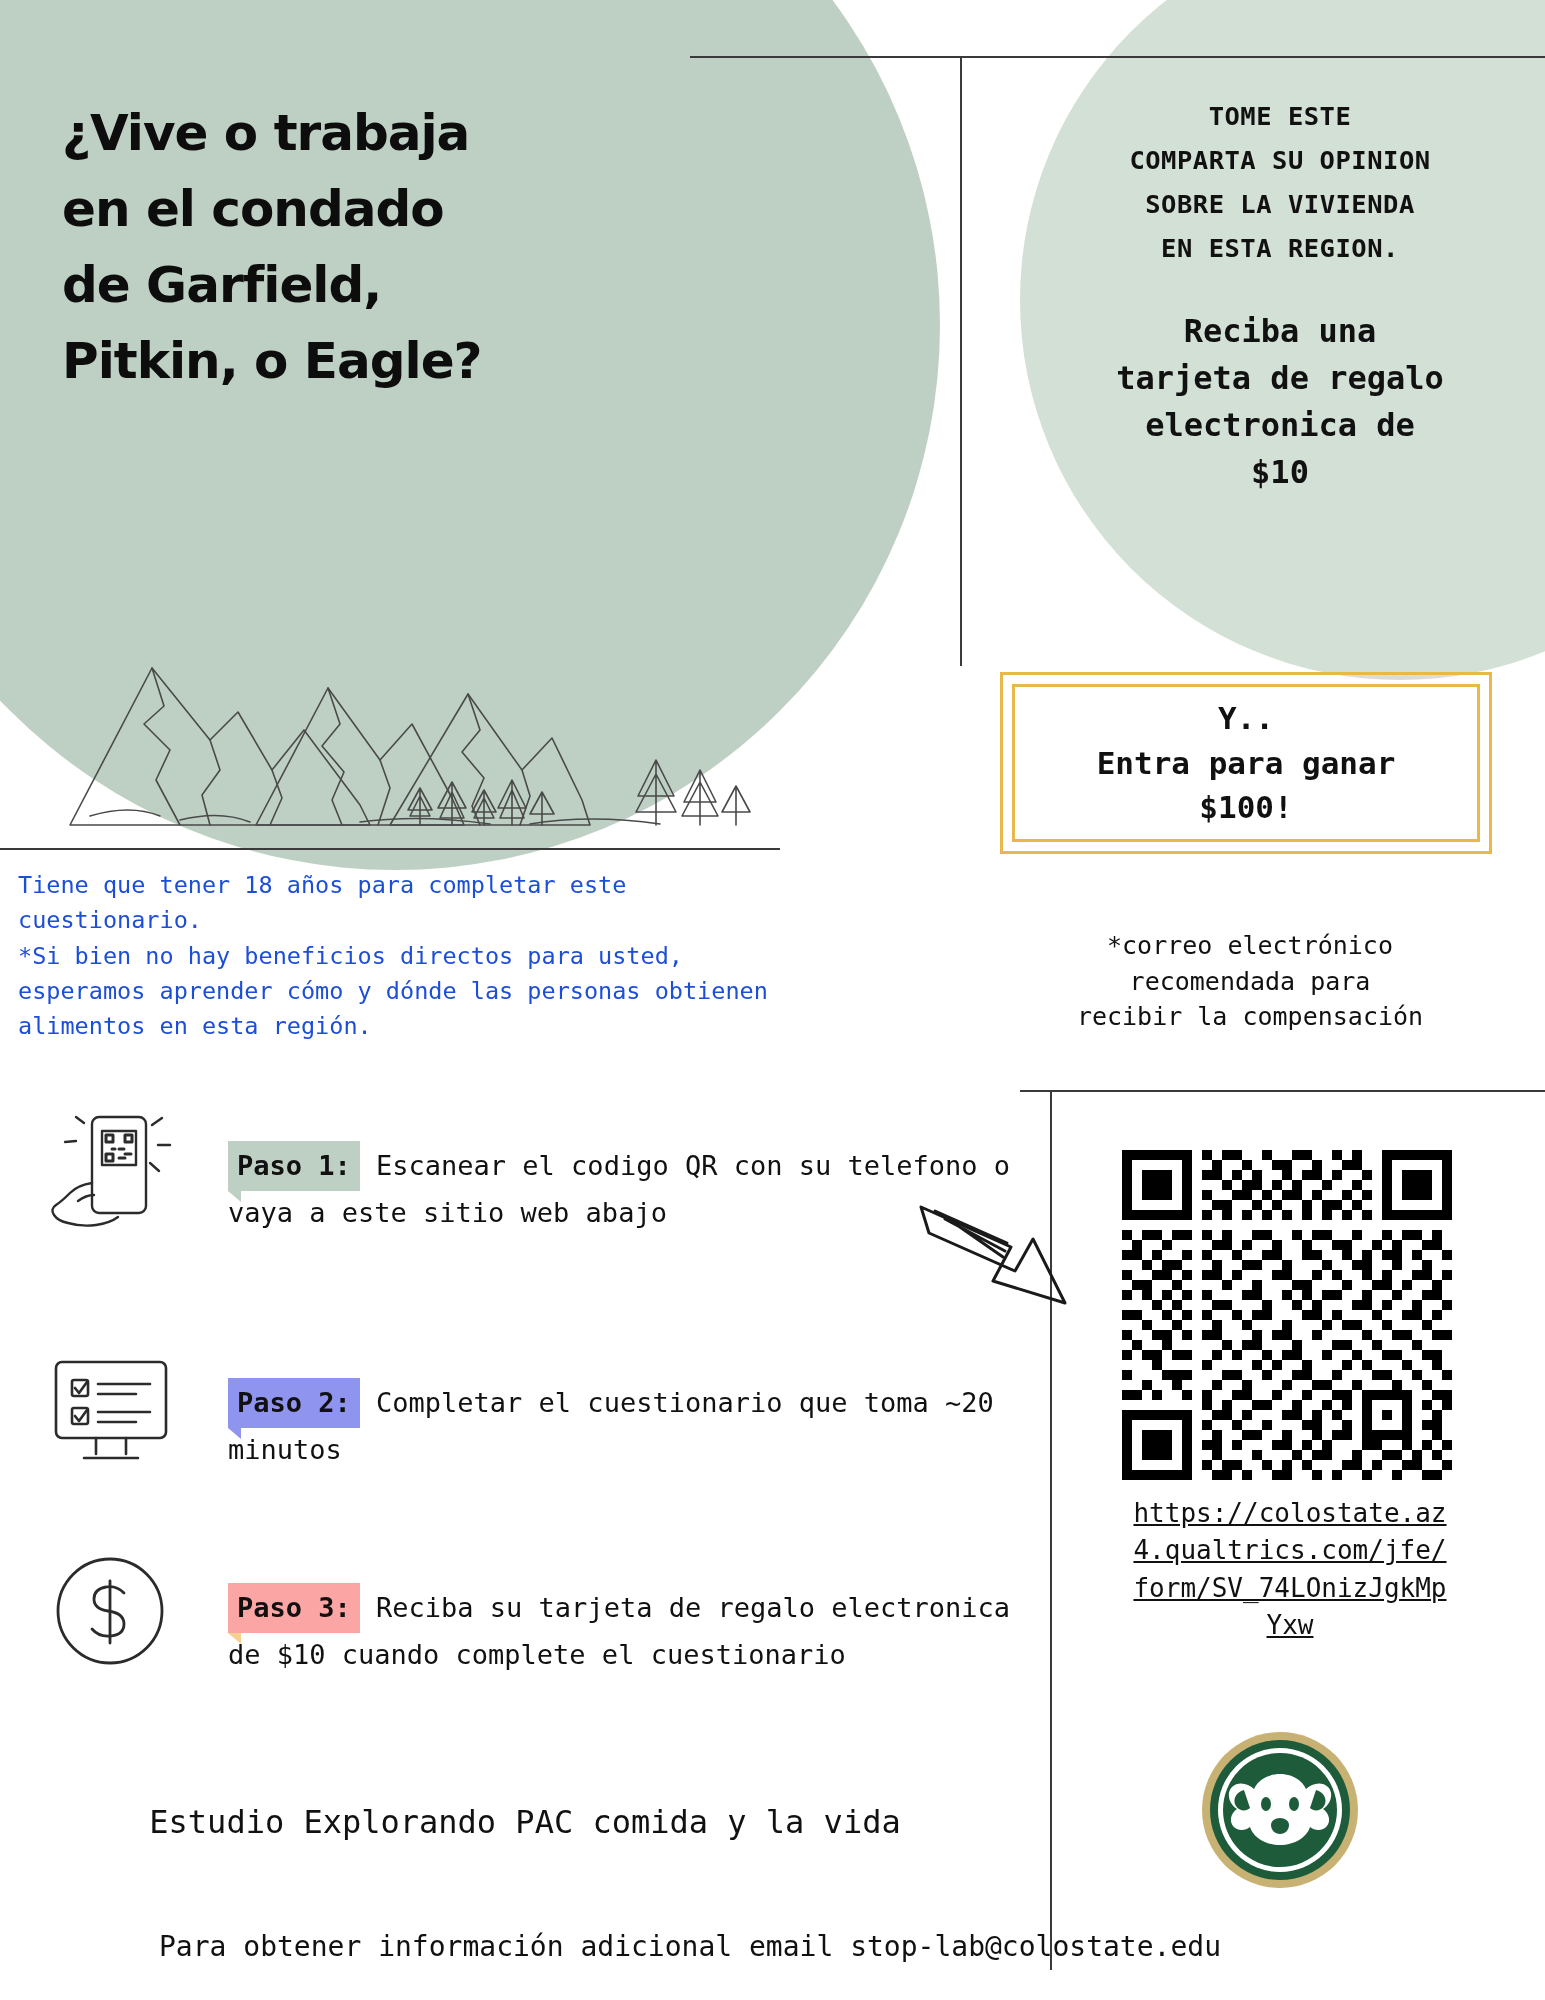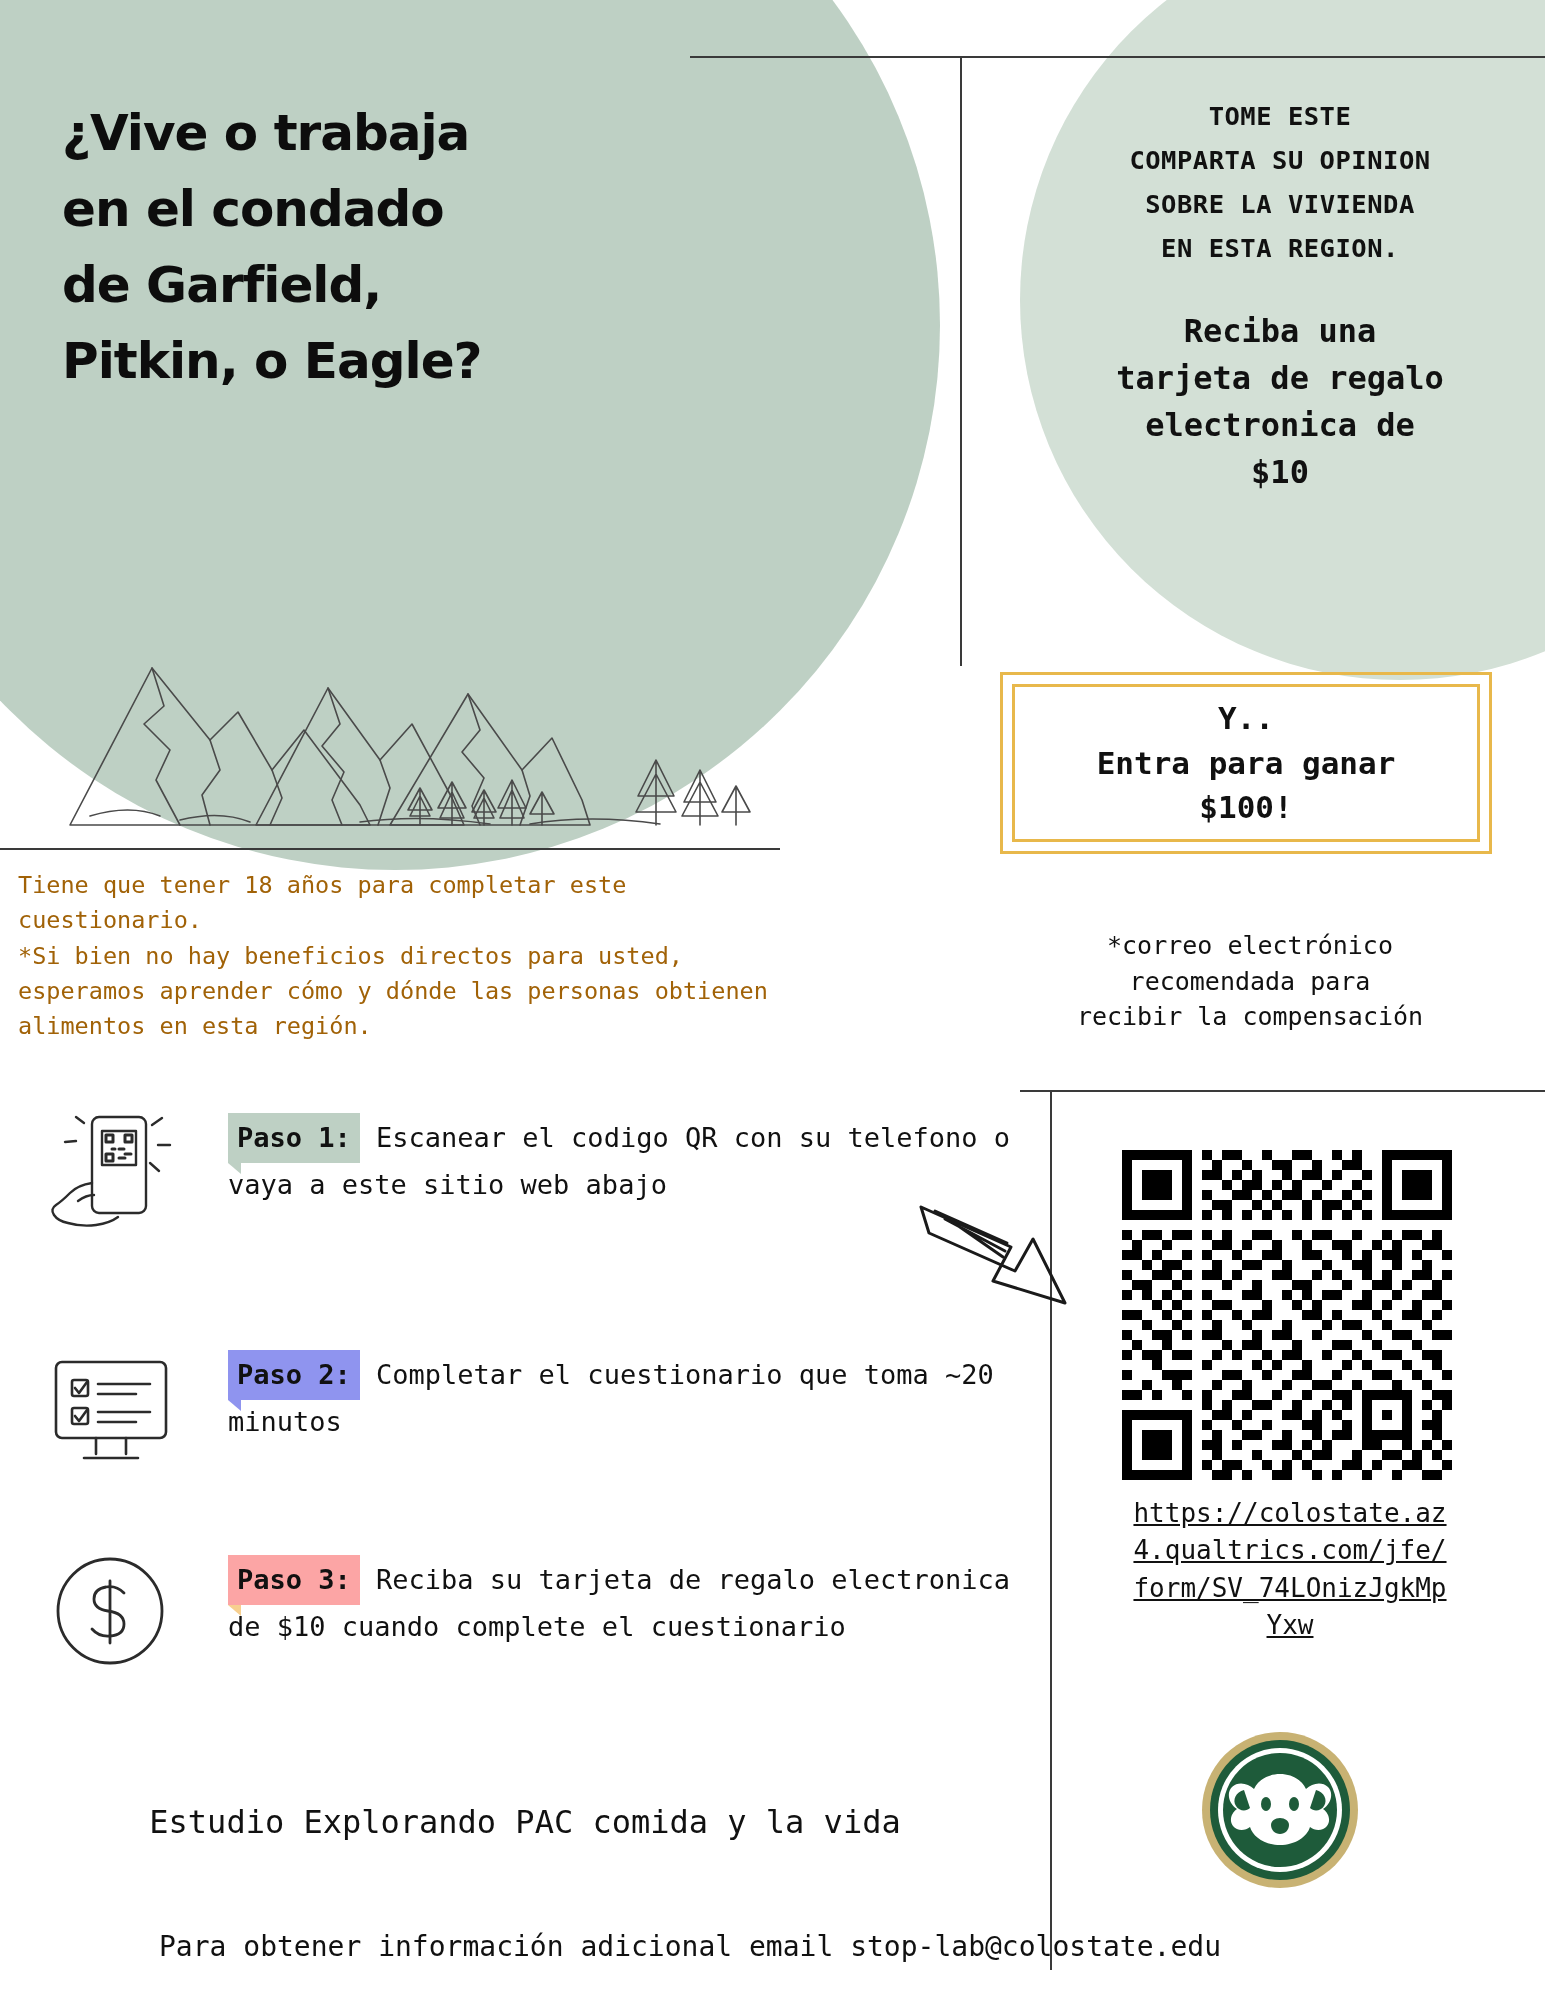--- a/index.html
+++ b/index.html
@@ -140,21 +140,21 @@
 
   
   .disclaimer {
     position: absolute;
     left: 18px;
     top: 868px;
     width: 900px;
     z-index: 4;
     font-size: 23.5px;
     line-height: 1.5;
-    color: #a16207;
+    color: #1d4ed8;
   }
 
   
   .step {
     position: absolute;
     z-index: 4;
   }
   .step-icon {
     position: absolute;
     left: 40px;
@@ -168,20 +168,21 @@
     font-size: 27px;
     line-height: 1.63;
     color: #111;
   }
   .tag {
     display: inline-block;
     padding: 3px 9px 3px 9px;
     font-weight: bold;
     font-size: 27px;
     position: relative;
+    margin-top: 28px;
   }
   .tag-1 { background: #bed0c4; }
   .tag-2 { background: #8f94ef; }
   .tag-3 { background: #fca5a5; }
   .tag::after {
     content: "";
     position: absolute;
     left: 0;
     bottom: -11px;
     border-left: 13px solid transparent;

